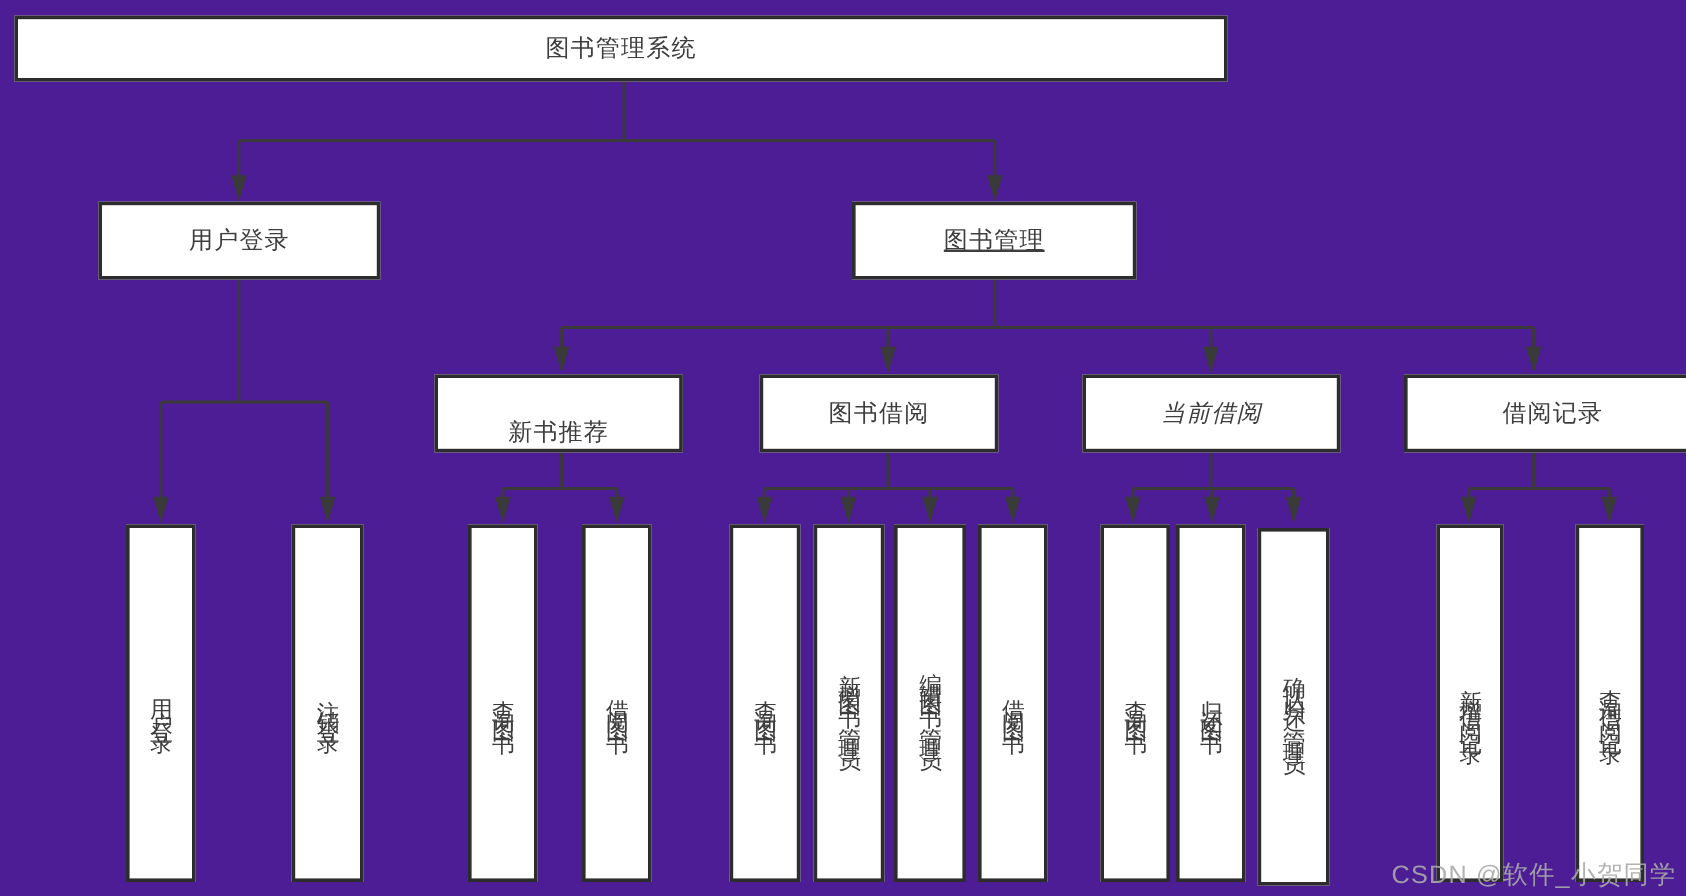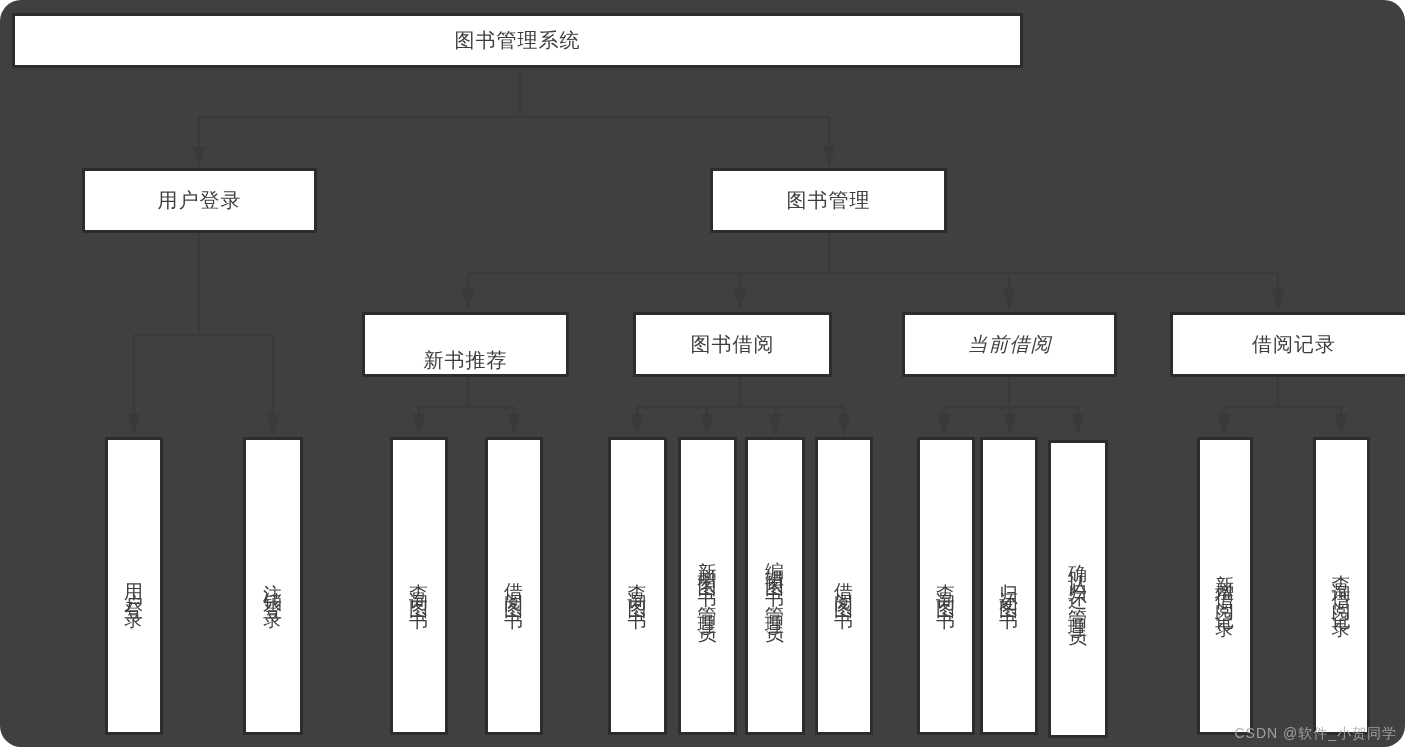--- a/index.html
+++ b/index.html
@@ -3,23 +3,22 @@
 <meta charset="utf-8">
 <style>
   html, body {
     margin: 0; padding: 0;
     background: #ffffff;
     font-family: "Liberation Sans", "DejaVu Sans", sans-serif;
   }
   .canvas {
     position: relative;
     width: 1405px; height: 747px;
-    background: #404040;
+    background: #4c1d95;
     overflow: hidden;
-    border-radius: 21px;
   }
   .wires {
     position: absolute; left: 0; top: 0;
     width: 1405px; height: 747px;
   }
   .box {
     position: absolute;
     box-sizing: border-box;
     border: 3px solid #2d2d2d;
     background: #ffffff;
@@ -34,21 +33,21 @@
     text-orientation: mixed;
     font-size: 19px;
     letter-spacing: 9px;
     line-height: 1;
     color: #3e3e3e;
   }
   
   .n-root      { left: 12px;   top: 13px;  width: 1011px; height: 55px; }
   
   .n-l2-login  { left: 82px;   top: 168px; width: 235px;  height: 65px; }
-  .n-l2-mgmt   { left: 710px;  top: 168px; width: 237px;  height: 65px; }
+  .n-l2-mgmt   { left: 710px;  top: 168px; width: 237px;  height: 65px; text-decoration: underline; }
   
   .n-l3-rec    { left: 362px;  top: 312px; width: 207px;  height: 65px; align-items: flex-end; }
   .n-l3-borrow { left: 633px;  top: 312px; width: 199px;  height: 65px; }
   .n-l3-cur    { left: 902px;  top: 312px; width: 215px;  height: 65px; font-style: italic; }
   .n-l3-hist   { left: 1170px; top: 312px; width: 248px;  height: 65px; }
   
   .n-lf-1  { left: 105px;  top: 437px; width: 58px; height: 298px; }
   .n-lf-2  { left: 243px;  top: 437px; width: 60px; height: 298px; }
   .n-lf-3  { left: 390px;  top: 437px; width: 58px; height: 298px; }
   .n-lf-4  { left: 485px;  top: 437px; width: 58px; height: 298px; }
@@ -57,21 +56,21 @@
   .n-lf-7  { left: 745px;  top: 437px; width: 60px; height: 298px; }
   .n-lf-8  { left: 815px;  top: 437px; width: 58px; height: 298px; }
   .n-lf-9  { left: 917px;  top: 437px; width: 58px; height: 298px; }
   .n-lf-10 { left: 980px;  top: 437px; width: 58px; height: 298px; }
   .n-lf-11 { left: 1048px; top: 440px; width: 60px; height: 298px; }
   .n-lf-12 { left: 1197px; top: 437px; width: 56px; height: 298px; }
   .n-lf-13 { left: 1313px; top: 437px; width: 57px; height: 298px; }
   .watermark {
     position: absolute;
     right: 8px; bottom: 4px;
-    font-size: 14px;
+    font-size: 21px;
     color: rgba(170,170,170,0.9);
     z-index: 10;
     letter-spacing: 1px;
     white-space: nowrap;
   }
 </style>
 </head>
 <body>
 
 <div class="canvas">

